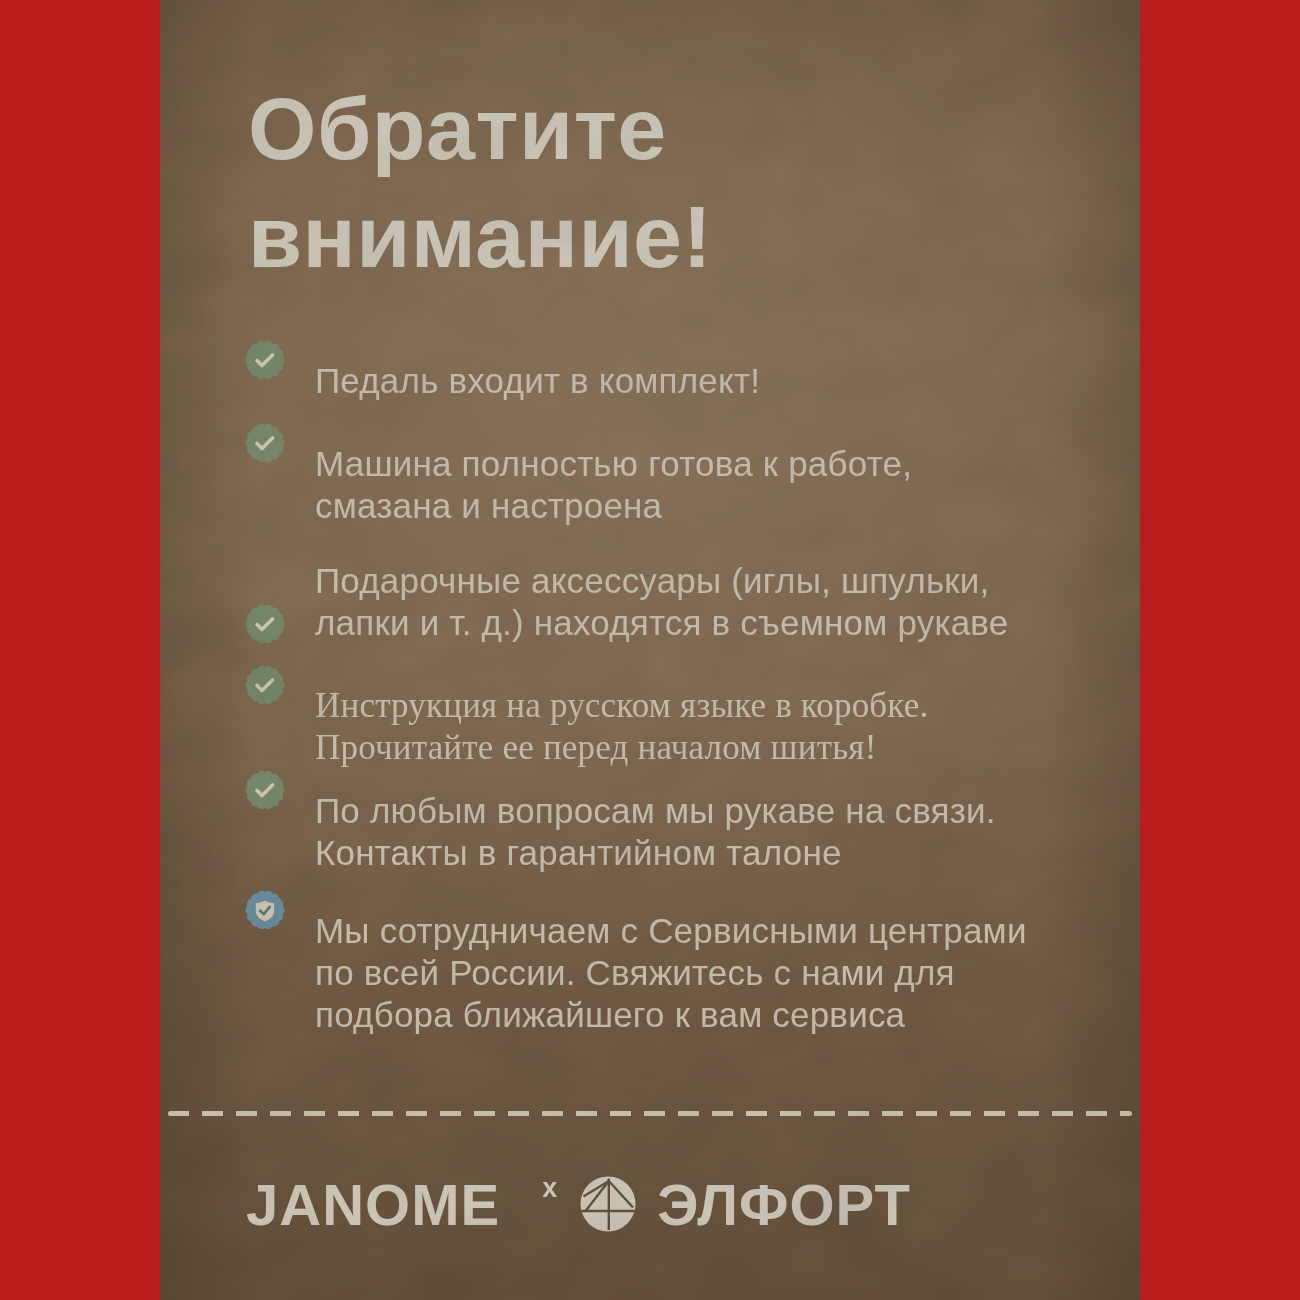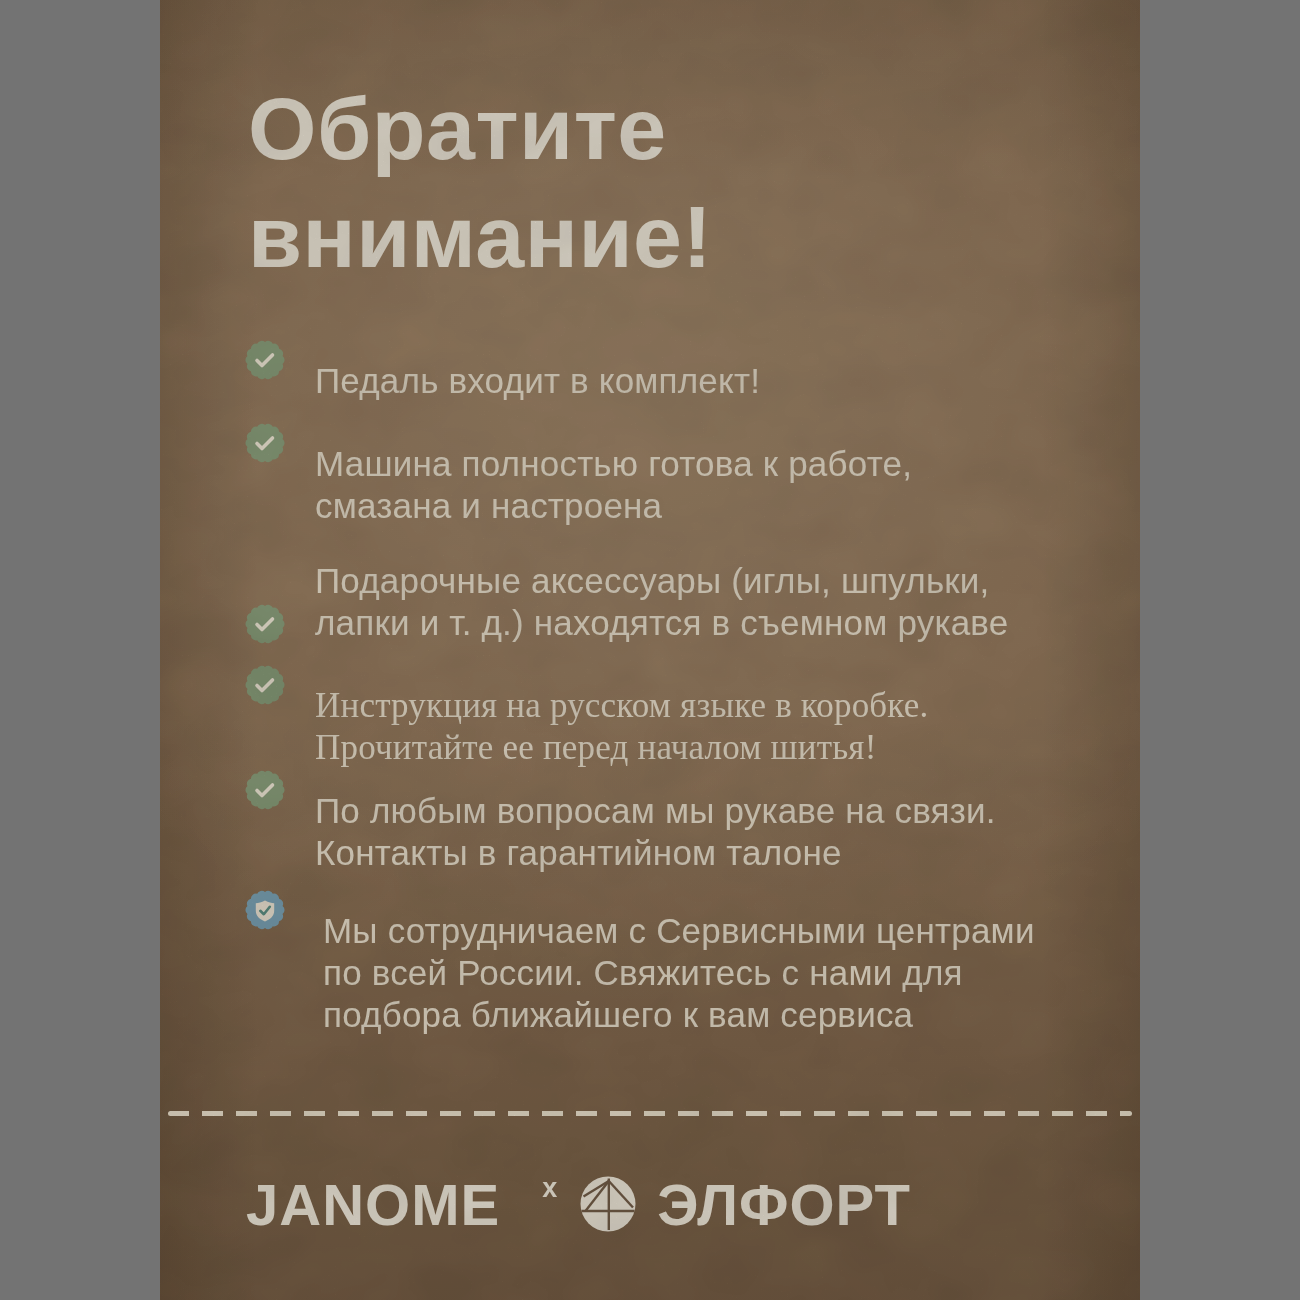--- a/index.html
+++ b/index.html
@@ -1,17 +1,17 @@
 <!DOCTYPE html>
 <html><head>
 <meta charset="utf-8">
 <style>
   html,body{margin:0;padding:0;}
   body{width:1300px;height:1300px;background:#ffffff;font-family:"Liberation Sans",sans-serif;}
-  .page{position:relative;width:1300px;height:1300px;background:#737373;overflow:hidden;}
+  .page{position:relative;width:1300px;height:1300px;background:#b91c1c;overflow:hidden;}
 
   .card{
     position:absolute;left:160px;top:0;width:980px;height:1300px;
     background:
       radial-gradient(120% 80% at 50% 30%, rgba(255,238,210,0.14), rgba(255,238,210,0) 60%),
       linear-gradient(90deg, rgba(48,32,16,0.18) 0%, rgba(48,32,16,0) 10%, rgba(48,32,16,0) 90%, rgba(48,32,16,0.18) 100%),
       linear-gradient(180deg, rgba(48,32,16,0.12) 0%, rgba(48,32,16,0) 14%, rgba(48,32,16,0) 55%, rgba(44,29,14,0.26) 100%),
       #93775A;
   }
   .grain{position:absolute;left:0;top:0;width:100%;height:100%;pointer-events:none;}
@@ -102,21 +102,21 @@
         <div class="item" style="top: 430px;">
           <svg viewBox="0 0 40 40" class="badge">
             <path d="M 20.00 2.00 A 5 5 0 0 1 27.81 3.78 A 5 5 0 0 1 34.07 8.78 A 5 5 0 0 1 37.55 15.99 A 5 5 0 0 1 37.55 24.01 A 5 5 0 0 1 34.07 31.22 A 5 5 0 0 1 27.81 36.22 A 5 5 0 0 1 20.00 38.00 A 5 5 0 0 1 12.19 36.22 A 5 5 0 0 1 5.93 31.22 A 5 5 0 0 1 2.45 24.01 A 5 5 0 0 1 2.45 15.99 A 5 5 0 0 1 5.93 8.78 A 5 5 0 0 1 12.19 3.78 A 5 5 0 0 1 20.00 2.00 Z" fill="#8CA17D"></path>
             <polyline points="12,20.5 17,25.5 27.5,15" fill="none" stroke="#F2EAD8" stroke-width="3.6" stroke-linecap="round" stroke-linejoin="round"></polyline>
           </svg>
           <div class="text">
             <div>По любым вопросам мы рукаве на связи.</div>
             <div>Контакты в гарантийном талоне</div>
           </div>
         </div>
-        <div class="item" style="top: 550px; gap: 8px;">
+        <div class="item" style="top: 550px;">
           <svg viewBox="0 0 40 40" class="badge">
             <path d="M 20.00 2.00 A 5 5 0 0 1 27.81 3.78 A 5 5 0 0 1 34.07 8.78 A 5 5 0 0 1 37.55 15.99 A 5 5 0 0 1 37.55 24.01 A 5 5 0 0 1 34.07 31.22 A 5 5 0 0 1 27.81 36.22 A 5 5 0 0 1 20.00 38.00 A 5 5 0 0 1 12.19 36.22 A 5 5 0 0 1 5.93 31.22 A 5 5 0 0 1 2.45 24.01 A 5 5 0 0 1 2.45 15.99 A 5 5 0 0 1 5.93 8.78 A 5 5 0 0 1 12.19 3.78 A 5 5 0 0 1 20.00 2.00 Z" fill="#7FA8BA"></path>
             <path d="M20 10.5 C23.6 12.4 26.6 13.1 29.2 13.3 L29.2 20.6 C29.2 25.8 25.6 29.6 20 31.4 C14.4 29.6 10.8 25.8 10.8 20.6 L10.8 13.3 C13.4 13.1 16.4 12.4 20 10.5 Z" fill="#F2EAD8"></path>
             <polyline points="15.3,20.8 18.8,24.2 24.8,16.8" fill="none" stroke="#5F9386" stroke-width="2.6" stroke-linecap="round" stroke-linejoin="round"></polyline>
           </svg>
           <div class="text">
             <div>Мы сотрудничаем с Сервисными центрами</div>
             <div>по всей России. Свяжитесь с нами для</div>
             <div>подбора ближайшего к вам сервиса</div>
           </div>

